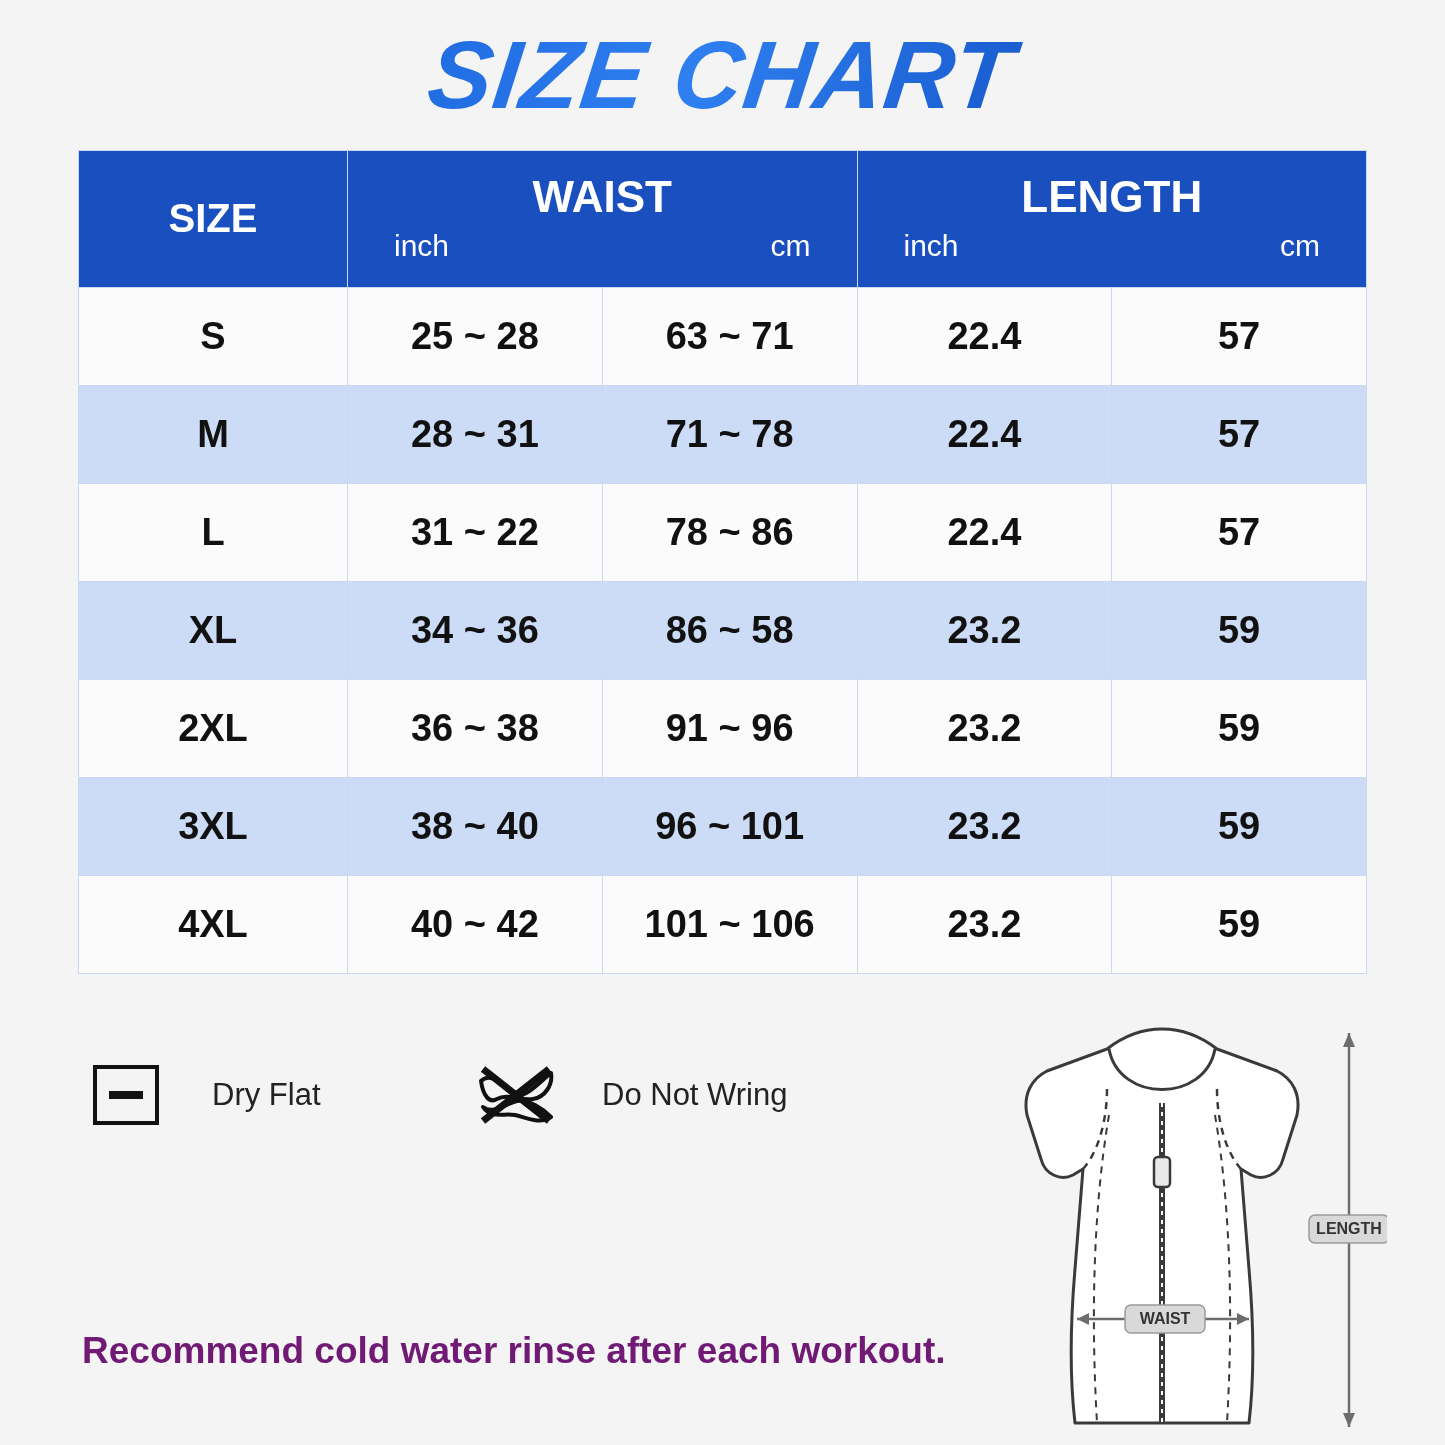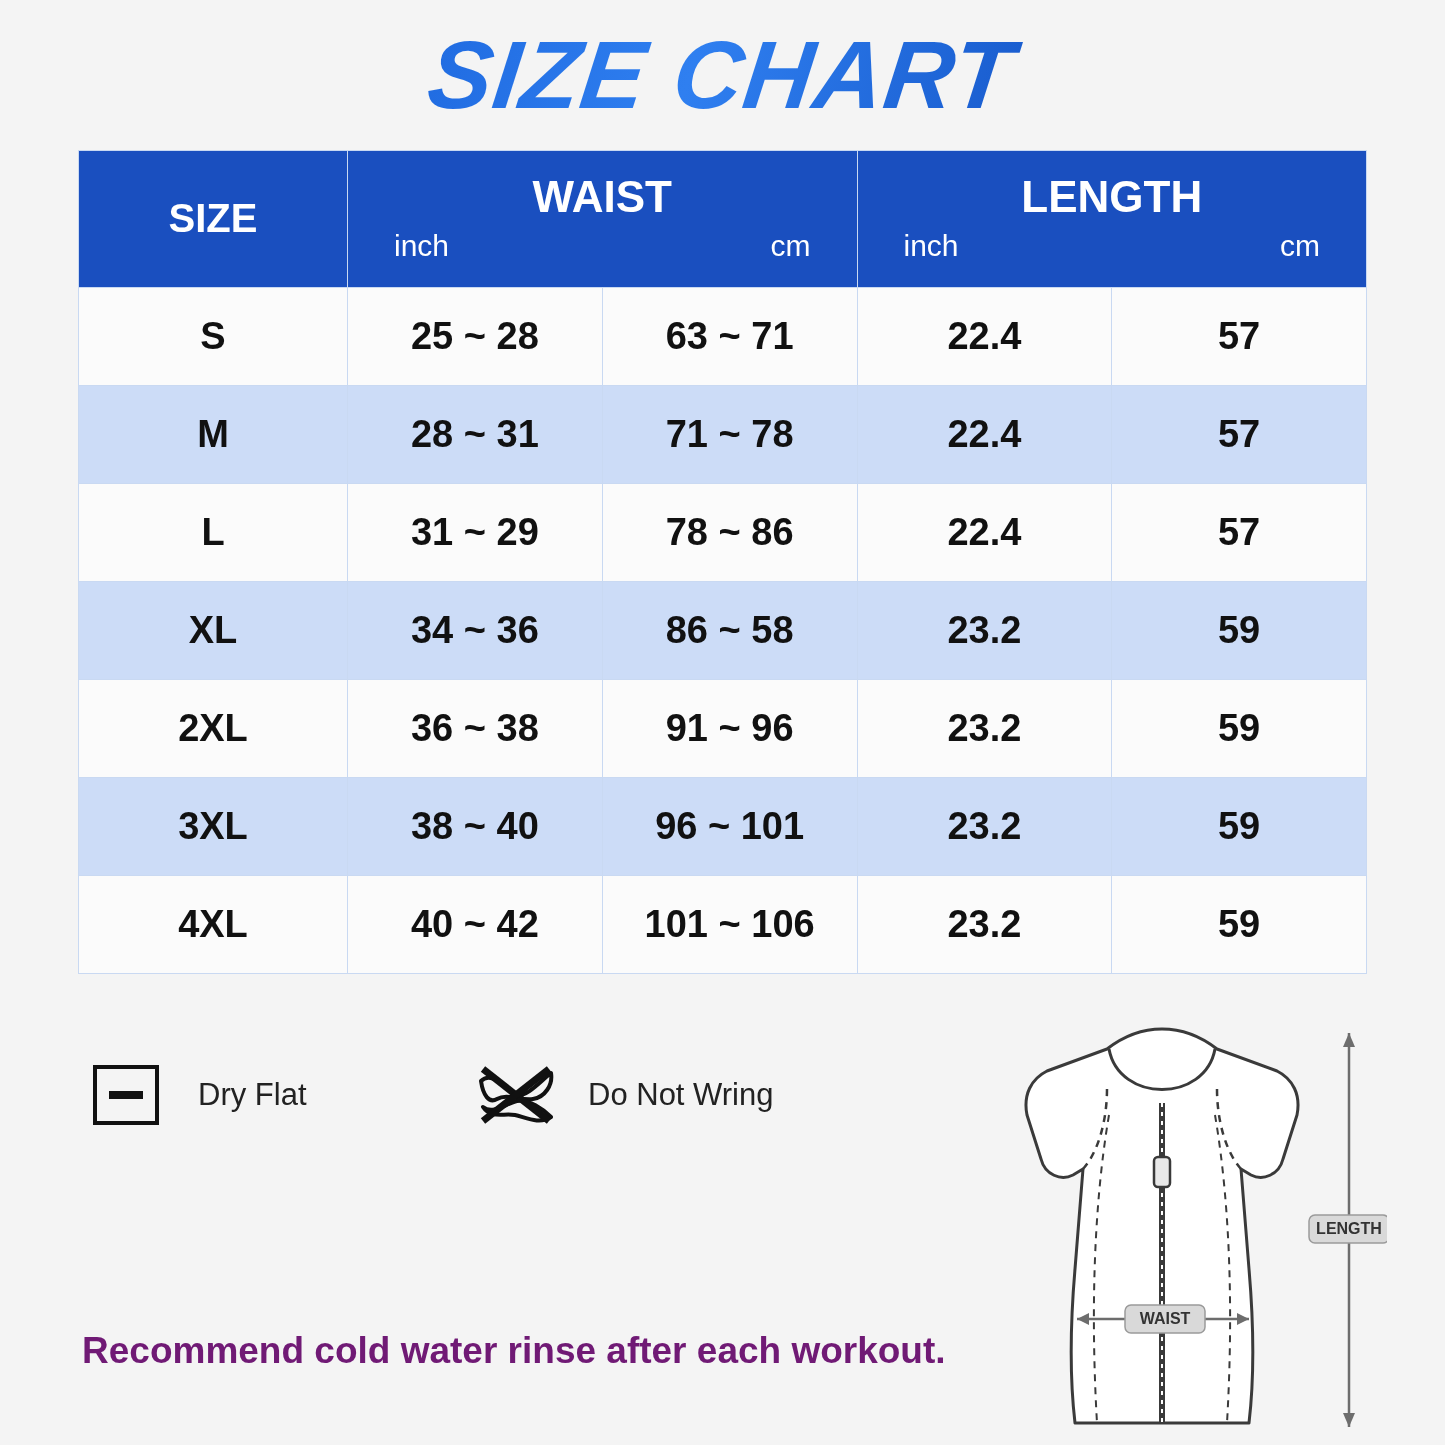--- a/index.html
+++ b/index.html
@@ -110,21 +110,21 @@
     width: 88px;
     height: 80px;
     flex: 0 0 88px;
     display: flex;
     align-items: center;
     justify-content: center;
   }
   .care-label {
     font-size: 31px;
     color: #222;
-    margin-left: 28px;
+    margin-left: 42px;
     white-space: nowrap;
   }
 
   .note {
     position: absolute;
     left: 82px;
     top: 1330px;
     font-size: 37px;
     font-weight: bold;
     color: #701a75;
@@ -175,21 +175,21 @@
         </tr>
         <tr class="even">
           <td class="col-size">M</td>
           <td class="col-wi">28 ~ 31</td>
           <td class="col-wc">71 ~ 78</td>
           <td class="col-li">22.4</td>
           <td class="col-lc">57</td>
         </tr>
         <tr class="odd">
           <td class="col-size">L</td>
-          <td class="col-wi">31 ~ 29</td>
+          <td class="col-wi">31 ~ 22</td>
           <td class="col-wc">78 ~ 86</td>
           <td class="col-li">22.4</td>
           <td class="col-lc">57</td>
         </tr>
         <tr class="even">
           <td class="col-size">XL</td>
           <td class="col-wi">34 ~ 36</td>
           <td class="col-wc">86 ~ 58</td>
           <td class="col-li">23.2</td>
           <td class="col-lc">59</td>

